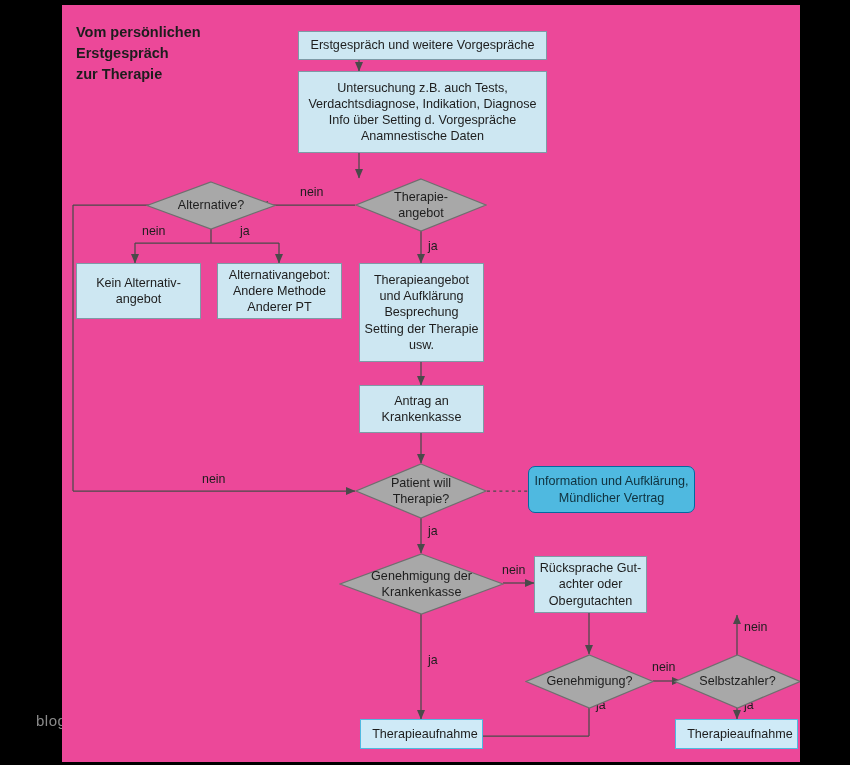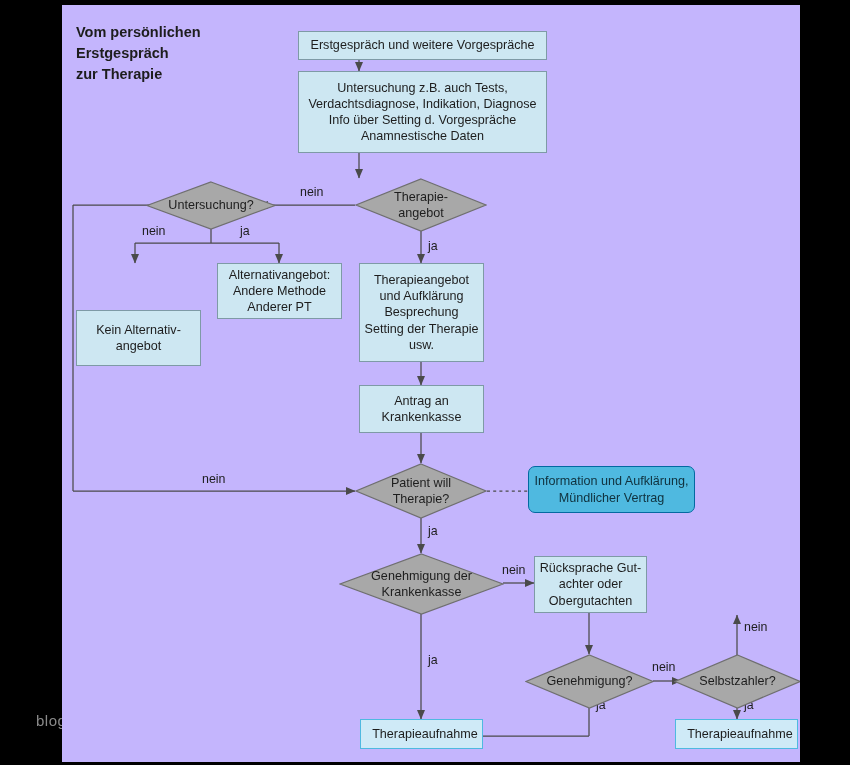--- a/index.html
+++ b/index.html
@@ -14,21 +14,21 @@
     position: relative;
     overflow: hidden;
     font-family: "Liberation Sans", sans-serif;
   }
   #page {
     position: absolute;
     left: 62px;
     top: 5px;
     width: 738px;
     height: 757px;
-    background: #c4b5fd;
+    background: #ec4899;
     overflow: hidden;
   }
   #watermark {
     position: absolute;
     left: 36px;
     top: 712px;
     font-size: 15px;
     color: #8a8a8a;
     letter-spacing: 0.5px;
     font-family: "Liberation Sans", sans-serif;
@@ -181,21 +181,21 @@
   <div class="edge-label" style="left:682px; top:615px;">nein</div>
   <div class="edge-label" style="left:682px; top:693px;">ja</div>
 
   <div class="node box" style="left:236px; top:26px; width:249px; height:29px;">Erstgespräch und weitere Vorgespräche</div>
 
   <div class="node box" style="left:236px; top:66px; width:249px; height:82px;">Untersuchung z.B. auch Tests,
 Verdachtsdiagnose, Indikation, Diagnose
 Info über Setting d. Vorgespräche
 Anamnestische Daten</div>
 
-  <div class="node box" style="left:14px; top:258px; width:125px; height:56px;margin-top:47px;">Kein Alternativ-
+  <div class="node box" style="left:14px; top:258px; width:125px; height:56px;">Kein Alternativ-
 angebot</div>
 
   <div class="node box" style="left:155px; top:258px; width:125px; height:56px;">Alternativangebot:
 Andere Methode
 Anderer PT</div>
 
   <div class="node box" style="left:297px; top:258px; width:125px; height:99px;">Therapieangebot
 und Aufklärung
 Besprechung
 Setting der Therapie
@@ -225,21 +225,21 @@
     <div class="diamond-label">Therapie-
 angebot</div>
   </div>
 
   <div class="diamond-wrap" style="left:84px; top:176px; width:130px; height:49px;">
     <div class="diamond-shape">
       <svg viewBox="0 0 130 49" preserveAspectRatio="none" xmlns="http://www.w3.org/2000/svg">
         <polygon points="65,1 129,24.5 65,48 1,24.5" fill="#a8a8a8" stroke="#6f6f6f" stroke-width="1.2"></polygon>
       </svg>
     </div>
-    <div class="diamond-label">Untersuchung?</div>
+    <div class="diamond-label">Alternative?</div>
   </div>
 
   <div class="diamond-wrap" style="left:293px; top:458px; width:132px; height:56px;">
     <div class="diamond-shape">
       <svg viewBox="0 0 132 56" preserveAspectRatio="none" xmlns="http://www.w3.org/2000/svg">
         <polygon points="66,1 131,28 66,55 1,28" fill="#a8a8a8" stroke="#6f6f6f" stroke-width="1.2"></polygon>
       </svg>
     </div>
     <div class="diamond-label">Patient will
 Therapie?</div>

